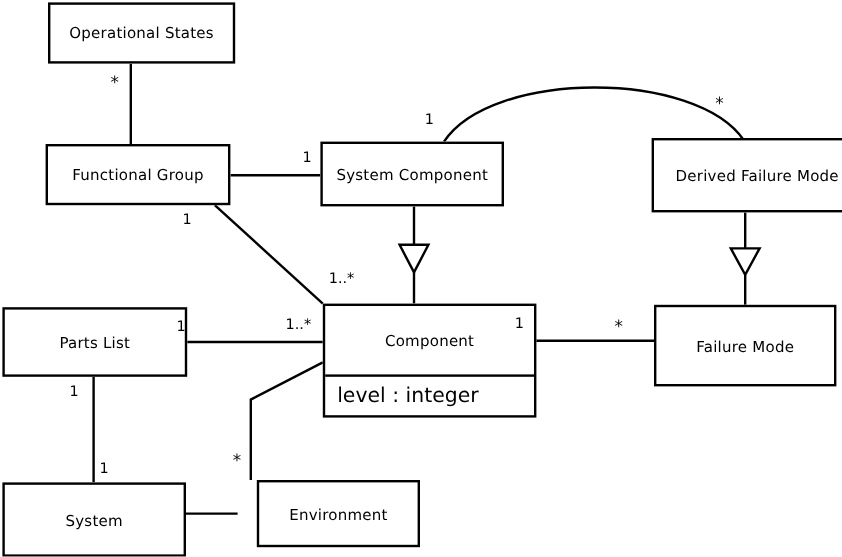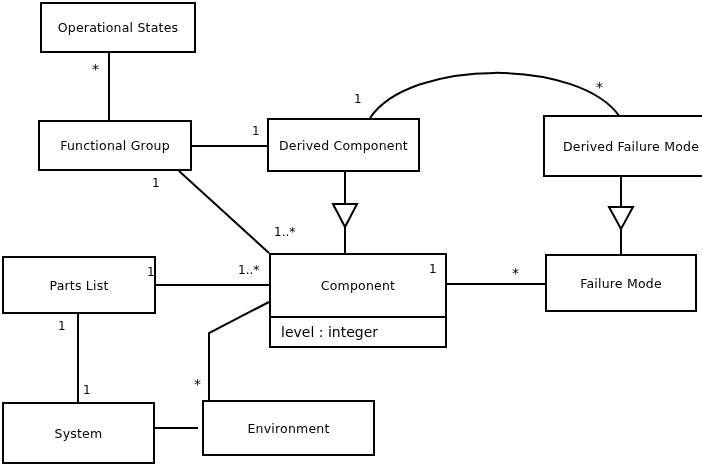--- a/index.html
+++ b/index.html
@@ -30,21 +30,21 @@
     align-items: center;
     justify-content: center;
     font-size: 12.5px;
     color: #000000;
     letter-spacing: 0.2px;
     white-space: nowrap;
   }
   .uml-attrs {
     border-top: 2px solid #000000;
     padding: 6px 0 6px 10px;
-    font-size: 14px;
+    font-size: 17px;
     color: #000000;
     white-space: nowrap;
   }
   .mult {
     position: absolute;
     font-size: 12px;
     color: #000000;
     white-space: nowrap;
     line-height: 1;
     z-index: 6;
@@ -108,45 +108,45 @@
 
   <div class="uml-class" style="left:40px; top:2px; width:156px; height:51px;">
     <div class="uml-name">Operational States</div>
   </div>
 
   <div class="uml-class" style="left:38px; top:120px; width:154px; height:51px;text-align:center;">
     <div class="uml-name">Functional Group</div>
   </div>
 
   <div class="uml-class" style="left:267px; top:118px; width:153px; height:54px;">
-    <div class="uml-name">Derived Component</div>
+    <div class="uml-name">System Component</div>
   </div>
 
   <div class="uml-class" style="left:543px; top:115px; width:176px; height:62px;">
     <div class="uml-name">Derived Failure Mode</div>
   </div>
 
   <div class="uml-class" style="left:2px; top:256px; width:154px; height:58px;">
     <div class="uml-name">Parts List</div>
   </div>
 
   <div class="uml-class" style="left:269px; top:253px; width:178px; height:95px;">
     <div class="uml-name">Component</div>
     <div class="uml-attrs">level : integer</div>
   </div>
 
-  <div class="uml-class" style="left:545px; top:254px; width:152px; height:58px;">
+  <div class="uml-class" style="left:545px; top:254px; width:152px; height:68px;">
     <div class="uml-name">Failure Mode</div>
   </div>
 
   <div class="uml-class" style="left:2px; top:402px; width:153px; height:62px;text-align:right;">
     <div class="uml-name">System</div>
   </div>
 
-  <div class="uml-class" style="left:202px; top:400px; width:173px; height:56px;">
+  <div class="uml-class" style="left:214px; top:400px; width:136px; height:56px;">
     <div class="uml-name">Environment</div>
   </div>
 
   <div class="mult star" style="left:92px; top:62px;">*</div>
 
   <div class="mult" style="left:252px; top:125px;">1</div>
 
   <div class="mult" style="left:354px; top:93px;">1</div>
 
   <div class="mult star" style="left:596px; top:80px;">*</div>

